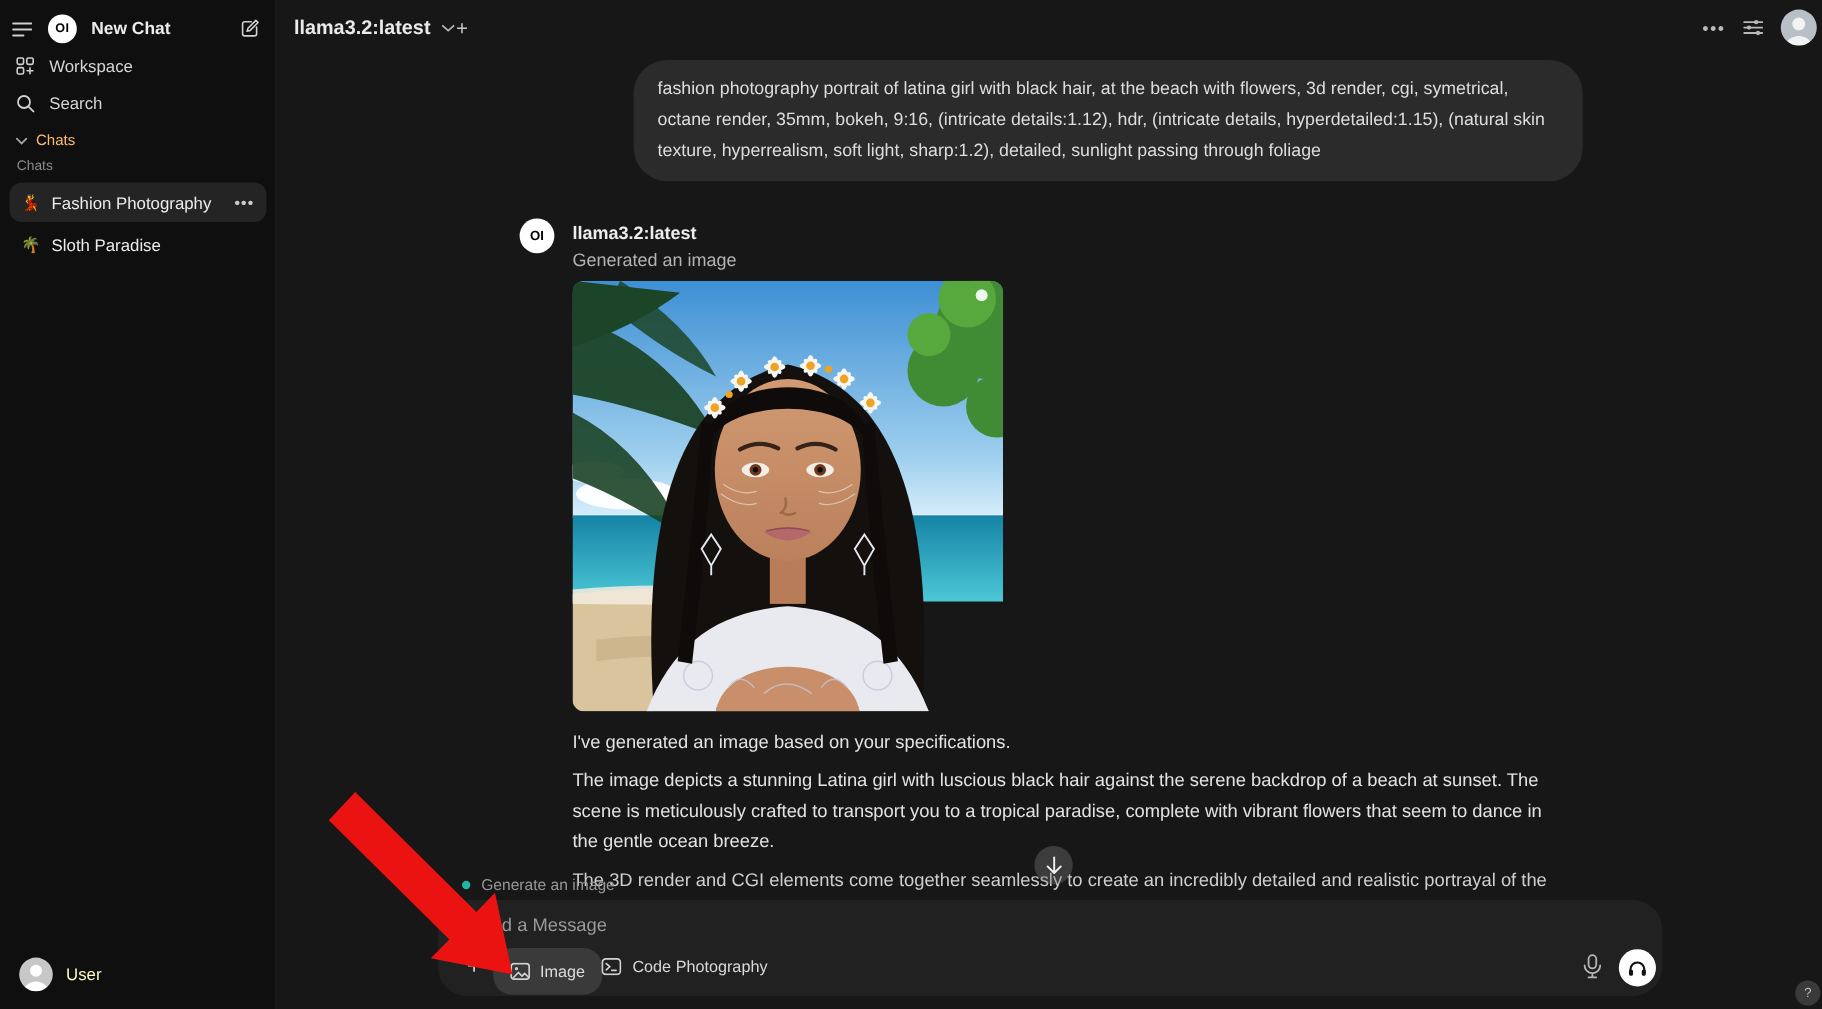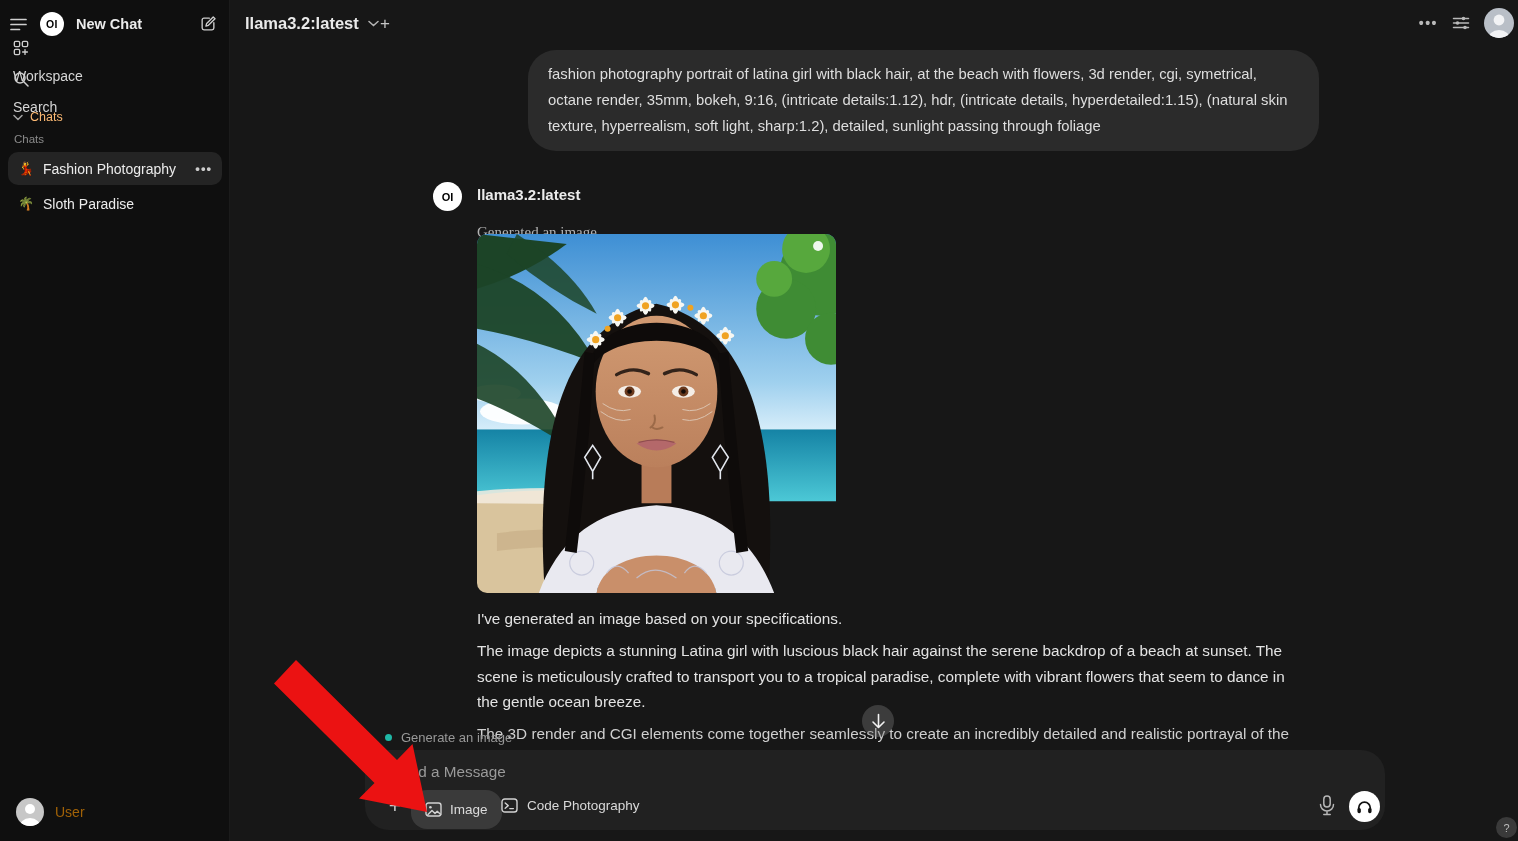--- a/index.html
+++ b/index.html
@@ -16,43 +16,43 @@
     background:#0f0f0f; border-right:1px solid rgba(255,255,255,0.05); }
   .sb-header { position:absolute; top:9px; left:0; width:230px; height:30px; }
   .hamburger { position:absolute; left:10px; top:8px; cursor:pointer; }
   .sb-logo { position:absolute; left:40px; top:3px; width:24px; height:24px; border-radius:50%;
     background:#ffffff; color:#000; font-weight:bold; font-size:10.5px;
     display:flex; align-items:center; justify-content:center; letter-spacing:0.5px; }
   .sb-newchat { position:absolute; left:76px; top:7px; font-size:14.5px; font-weight:700; color:#ececec; }
   .sb-edit { position:absolute; right:13px; top:6px; cursor:pointer; }
 
   .nav-row { position:absolute; left:0; width:230px; height:30px;
-    display:flex; align-items:flex-start; gap:12px; padding-left:13px;
-    font-size:14px; color:#d6d6d6; cursor:pointer;flex-direction:column; }
+    display:flex; align-items:center; gap:12px; padding-left:13px;
+    font-size:14px; color:#d6d6d6; cursor:pointer; }
   .nav-workspace { top:40px; }
   .nav-search { top:71px; }
 
   .sec-chats { position:absolute; top:107px; left:0; width:230px; height:20px;
     display:flex; align-items:center; gap:7px; padding-left:13px;
     font-size:12.5px; color:#fdba74; cursor:pointer; }
   .date-group { position:absolute; top:133px; left:14px; font-size:11.5px; color:#8a8a8a; }
 
   .chat-row { position:absolute; left:8px; width:214px; height:33px; border-radius:10px;
     display:flex; align-items:center; gap:9px; padding:0 10px; font-size:14px; color:#ececec; cursor:pointer; }
   .chat-row.active { background:#242424; }
   .chat-row .emoji { font-size:13px; width:16px; text-align:center; }
   .chat-row .more { margin-left:auto; color:#cccccc; font-size:13px; letter-spacing:1px; font-weight:bold; cursor:pointer; }
   .chat-row1 { top:152px; }
   .chat-row2 { top:187px; }
 
   .sb-user { position:absolute; left:8px; bottom:8px; width:214px; height:42px; border-radius:10px;
     display:flex; align-items:center; gap:11px; padding:0 8px; cursor:pointer; }
   .avatar-sm { width:28px; height:28px; border-radius:50%; background:#c7c7c7; overflow:hidden;
     display:flex; align-items:flex-end; justify-content:center; }
-  .sb-user .name { font-size:14px; color:#a16207; }
+  .sb-user .name { font-size:14px; color:#fef9c3; }
 
   
   .main { position:absolute; left:230px; top:0; width:1288px; height:841px; }
 
   .topbar { position:absolute; left:0; top:0; width:1288px; height:50px; }
   .model-sel { position:absolute; left:15px; top:14px; display:flex; align-items:center; gap:9px; cursor:pointer; }
   .model-name { font-size:16.5px; font-weight:600; color:#eaeaea; }
   .model-plus { position:absolute; left:150px; top:14px; font-size:17px; color:#c7c7c7; cursor:pointer; }
   .tb-right { position:absolute; right:4px; top:8px; display:flex; align-items:center; gap:14px; }
   .tb-ellipsis { color:#b9b9b9; font-size:14px; font-weight:bold; letter-spacing:1.5px; cursor:pointer; }
@@ -61,21 +61,21 @@
 
   
   .user-bubble { position:absolute; left:298px; top:50px; width:791px;
     background:#2b2b2b; border-radius:28px; padding:12px 20px;
     font-size:14.8px; line-height:25.8px; color:#dedede; }
 
   .asst-avatar { position:absolute; left:203px; top:182px; width:29px; height:29px; border-radius:50%;
     background:#ffffff; color:#000; font-weight:bold; font-size:11px;
     display:flex; align-items:center; justify-content:center; }
   .asst-name { position:absolute; left:247px; top:186px; font-size:15px; font-weight:700; color:#ececec; }
-  .asst-sub  { position:absolute; left:247px; top:224px; font-size:15px; color:#b3b3b3;font-family:Liberation Serif, serif; }
+  .asst-sub  { position:absolute; left:247px; top:209px; font-size:15px; color:#b3b3b3; }
 
   .gen-image { position:absolute; left:247px; top:234px; width:359px; height:359px;
     border-radius:10px; overflow:hidden; cursor:pointer; }
 
   .asst-p { position:absolute; left:247px; width:832px; font-size:15.3px; line-height:25.6px; color:#e3e3e3; }
   .p1 { top:606px; }
   .p2 { top:638px; }
   .p3 { top:721px; color:#cfcfcf; }
 
   .scroll-btn { position:absolute; left:632px; top:705px; width:32px; height:32px; border-radius:50%;

